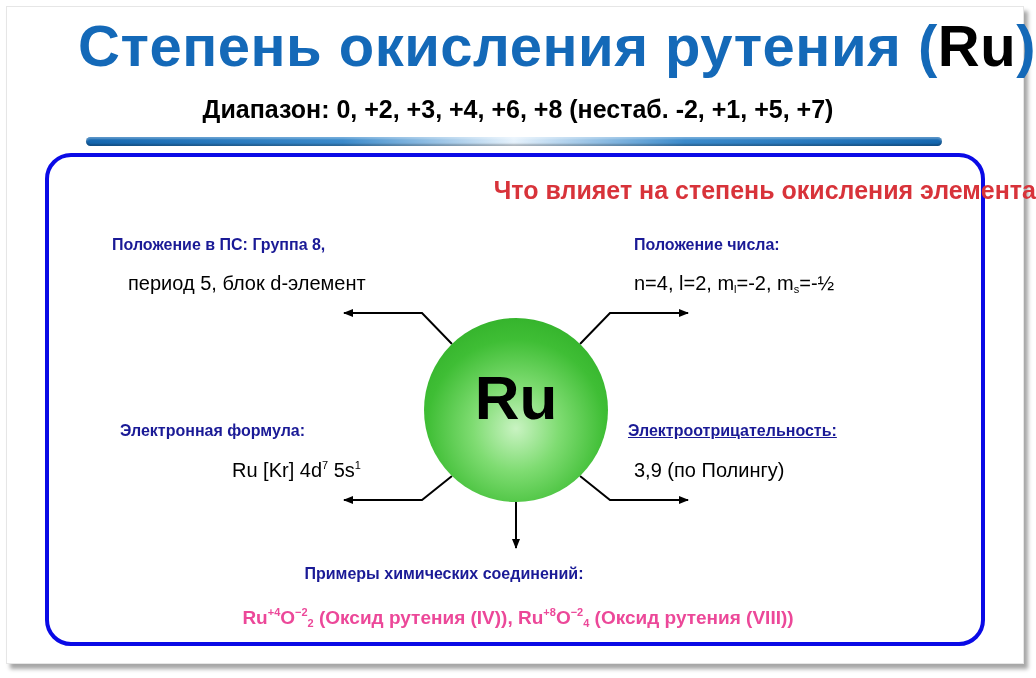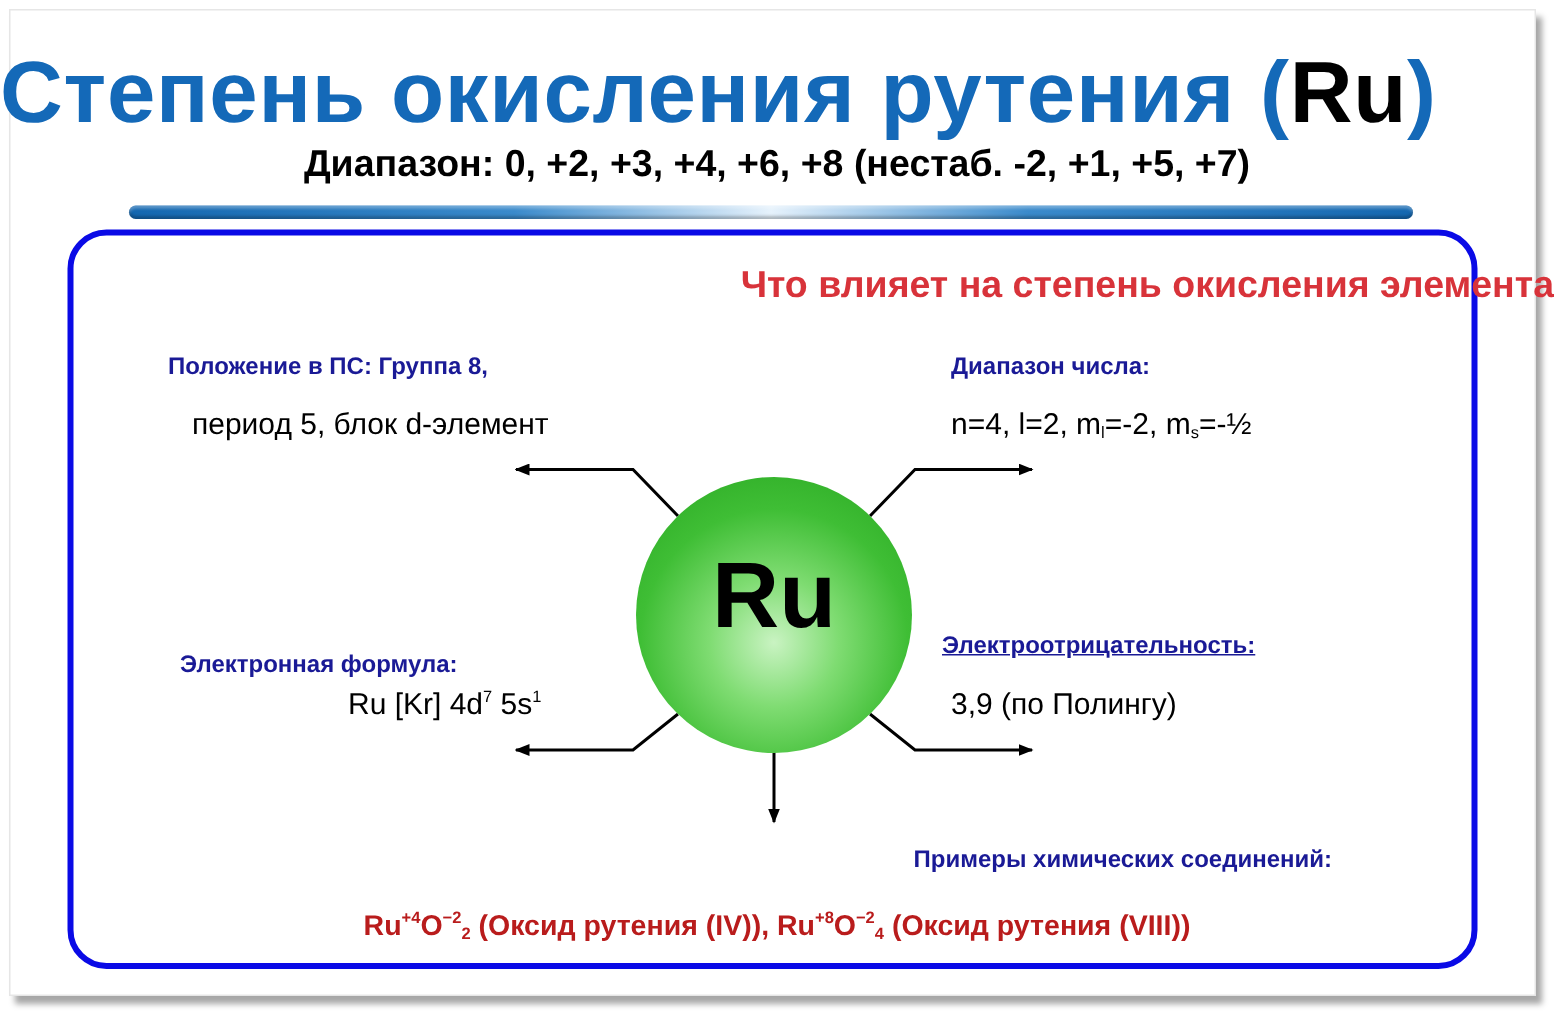--- a/index.html
+++ b/index.html
@@ -3,21 +3,21 @@
   <meta charset="utf-8">
   <style>
     html, body { margin: 0; padding: 0; background: #ffffff; }
     body { width: 1036px; height: 678px; position: relative; overflow: hidden; font-family: "Liberation Sans", sans-serif; }
     .card {
       position: absolute; left: 6px; top: 6px; width: 1016px; height: 656px;
       background: #ffffff; border: 1px solid #e6e6e6;
       box-shadow: 4px 5px 4px rgba(0,0,0,0.35);
     }
     .title {
-      position: absolute; left: 0; top: 28px; width: 1036px; text-align: left;
+      position: absolute; left: 0; top: 12px; width: 1036px; text-align: right;
       font-size: 58px; font-weight: bold; color: #1469b8; letter-spacing: 0.5px; white-space: nowrap;
     }
     .title .sym { color: #000000; }
     .subtitle {
       position: absolute; left: 0; top: 95px; width: 1036px; text-align: center;
       font-size: 25px; font-weight: bold; color: #000000; white-space: nowrap;
     }
     .divider {
       position: absolute; left: 86px; top: 137px; width: 856px; height: 9px; border-radius: 5px;
       background: linear-gradient(90deg, #1467b0 0%, #3a8acb 30%, #e6f2fc 50%, #3a8acb 70%, #1467b0 100%);
@@ -38,44 +38,44 @@
     sub { vertical-align: -3px; }
     .sphere {
       position: absolute; left: 424px; top: 318px; width: 184px; height: 184px; border-radius: 50%;
       background: radial-gradient(circle at 50% 60%, #c9f3c2 0%, #7fdc72 30%, #3fbe35 62%, #27a520 100%);
     }
     .sphere-label {
       position: absolute; left: 424px; top: 362px; width: 184px; text-align: center;
       font-size: 62px; font-weight: bold; color: #000000;
     }
     svg.arrows { position: absolute; left: 0; top: 0; }
-    .compounds { position: absolute; left: 0; top: 607px; width: 1036px; text-align: center; font-size: 19px; font-weight: bold; color: #b91c1c; white-space: nowrap; }
+    .compounds { position: absolute; left: 0; top: 607px; width: 1036px; text-align: center; font-size: 19px; font-weight: bold; color: #ec4899; white-space: nowrap; }
   </style>
 </head>
 <body>
 
 <div class="card"></div>
 
 <div class="title"><span>Степень окисления рутения (</span><span class="sym">Ru</span><span>)</span></div>
 
 <div class="subtitle">Диапазон: 0, +2, +3, +4, +6, +8 (нестаб. -2, +1, +5, +7)</div>
 
 <div class="divider"></div>
 
 <div class="panel"></div>
 
 <div class="heading">Что влияет на степень окисления элемента</div>
 
 <div class="label-blue" style="left:112px; top:236px;">Положение в ПС: Группа 8,</div>
 <div class="label-black" style="left:128px; top:272px;">период 5, блок d-элемент</div>
 
-<div class="label-blue" style="left:634px; top:236px;">Диапазон числа:</div>
+<div class="label-blue" style="left:634px; top:236px;">Положение числа:</div>
 <div class="label-black" style="left:634px; top:272px;"><span>n=4, l=2, m</span><sub>l</sub><span>=-2, m</span><sub>s</sub><span>=-½</span></div>
 
-<div class="label-blue" style="left:120px; top:422px;margin-top:13px;">Электронная формула:</div>
+<div class="label-blue" style="left:120px; top:422px;">Электронная формула:</div>
 <div class="label-black" style="left:232px; top:459px;"><span>Ru [Kr] 4d</span><sup>7</sup><span> 5s</span><sup>1</sup></div>
 
 <div class="label-blue" style="left:628px; top:422px;text-decoration:underline;">Электроотрицательность:</div>
 <div class="label-black" style="left:634px; top:459px;">3,9 (по Полингу)</div>
 
 <svg class="arrows" width="1036" height="678">
   <defs>
     <marker id="ah" markerWidth="10" markerHeight="8" refX="9" refY="4" orient="auto" markerUnits="userSpaceOnUse">
       <path d="M0,0 L10,4 L0,8 Z" fill="#000"></path>
     </marker>
@@ -85,14 +85,14 @@
     <polyline points="580,344 610,313 688,313" marker-end="url(#ah)"></polyline>
     <polyline points="452,476 422,500 344,500" marker-end="url(#ah)"></polyline>
     <polyline points="580,476 610,500 688,500" marker-end="url(#ah)"></polyline>
     <polyline points="516,500 516,548" marker-end="url(#ah)"></polyline>
   </g>
 </svg>
 
 <div class="sphere"></div>
 <div class="sphere-label">Ru</div>
 
-<div class="label-blue" style="left:0; top:565px; width:888px; text-align:right;">Примеры химических соединений:</div>
+<div class="label-blue" style="left:0; top:565px; width:888px; text-align:center;">Примеры химических соединений:</div>
 <div class="compounds"><span>Ru</span><sup>+4</sup><span>O</span><sup>−2</sup><sub>2</sub><span> (Оксид рутения (IV)), </span><span>Ru</span><sup>+8</sup><span>O</span><sup>−2</sup><sub>4</sub><span> (Оксид рутения (VIII))</span></div>
 
 </body></html>

